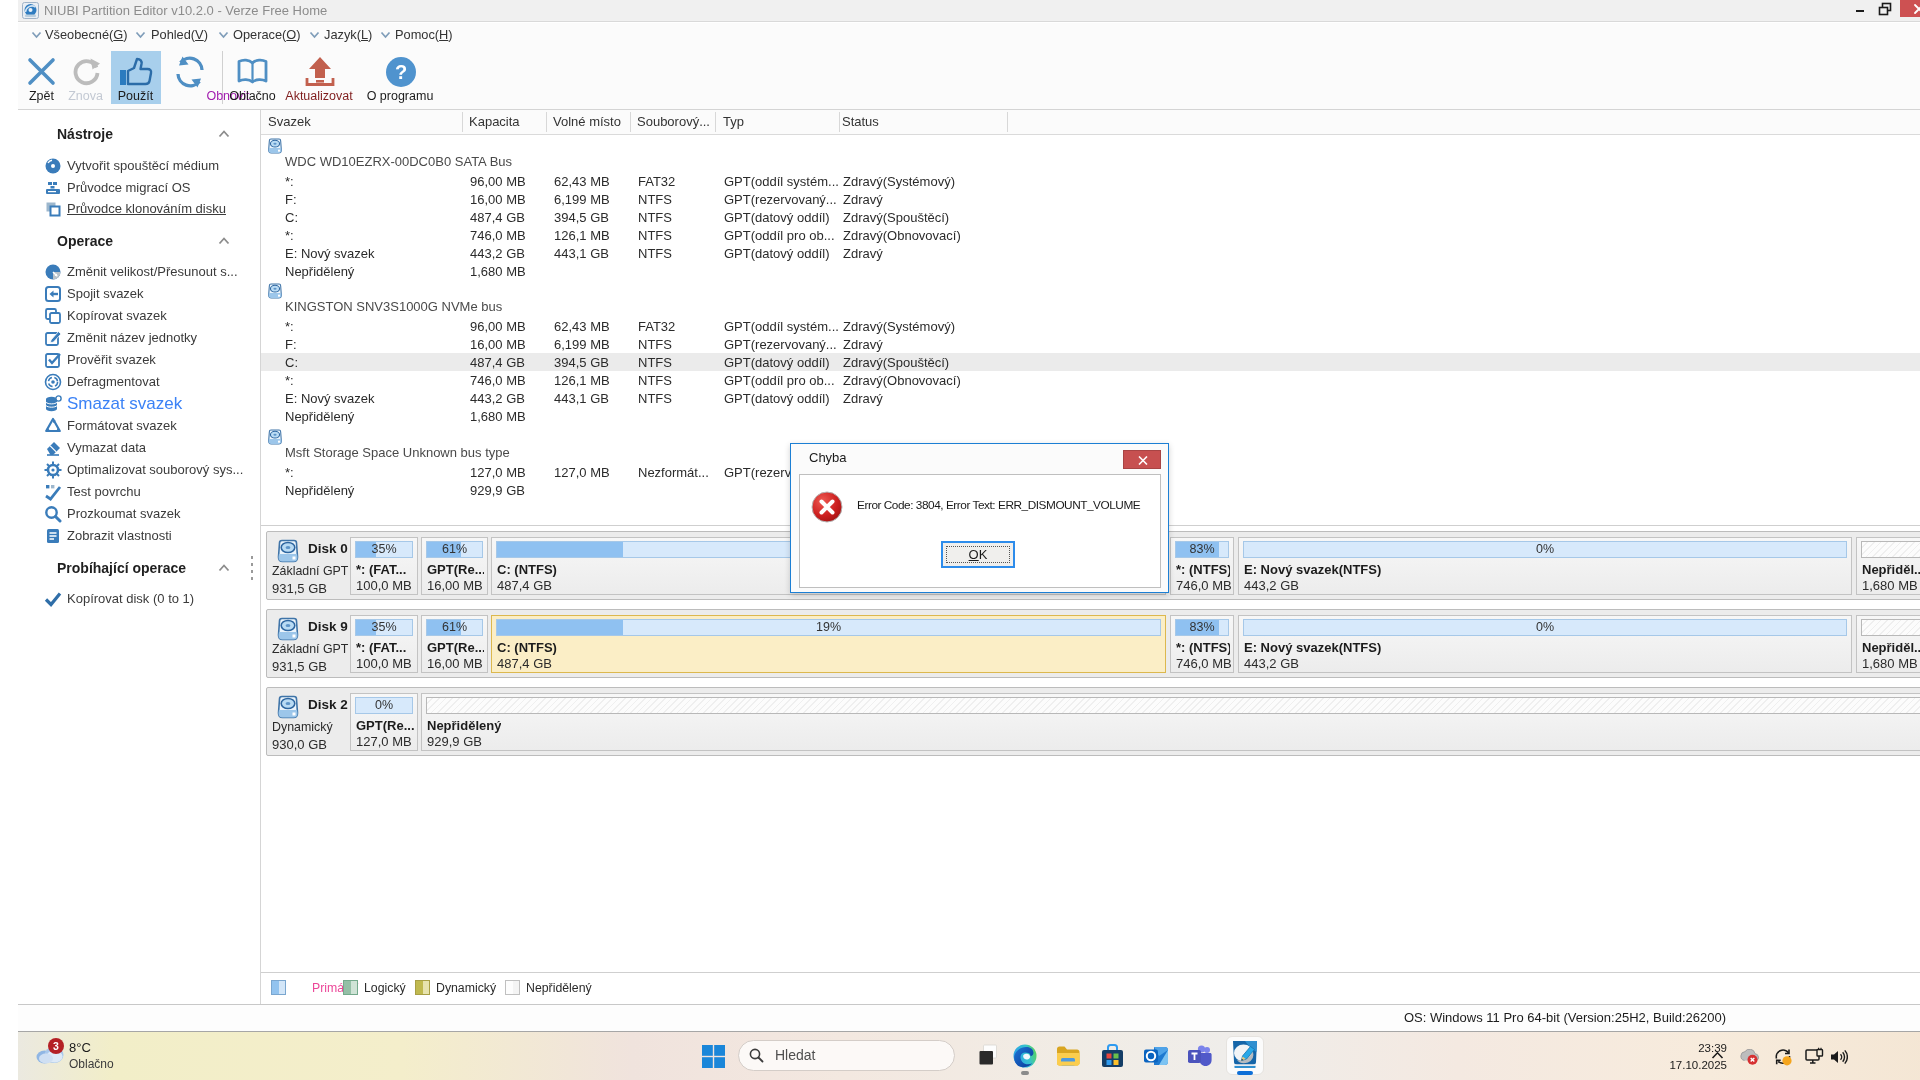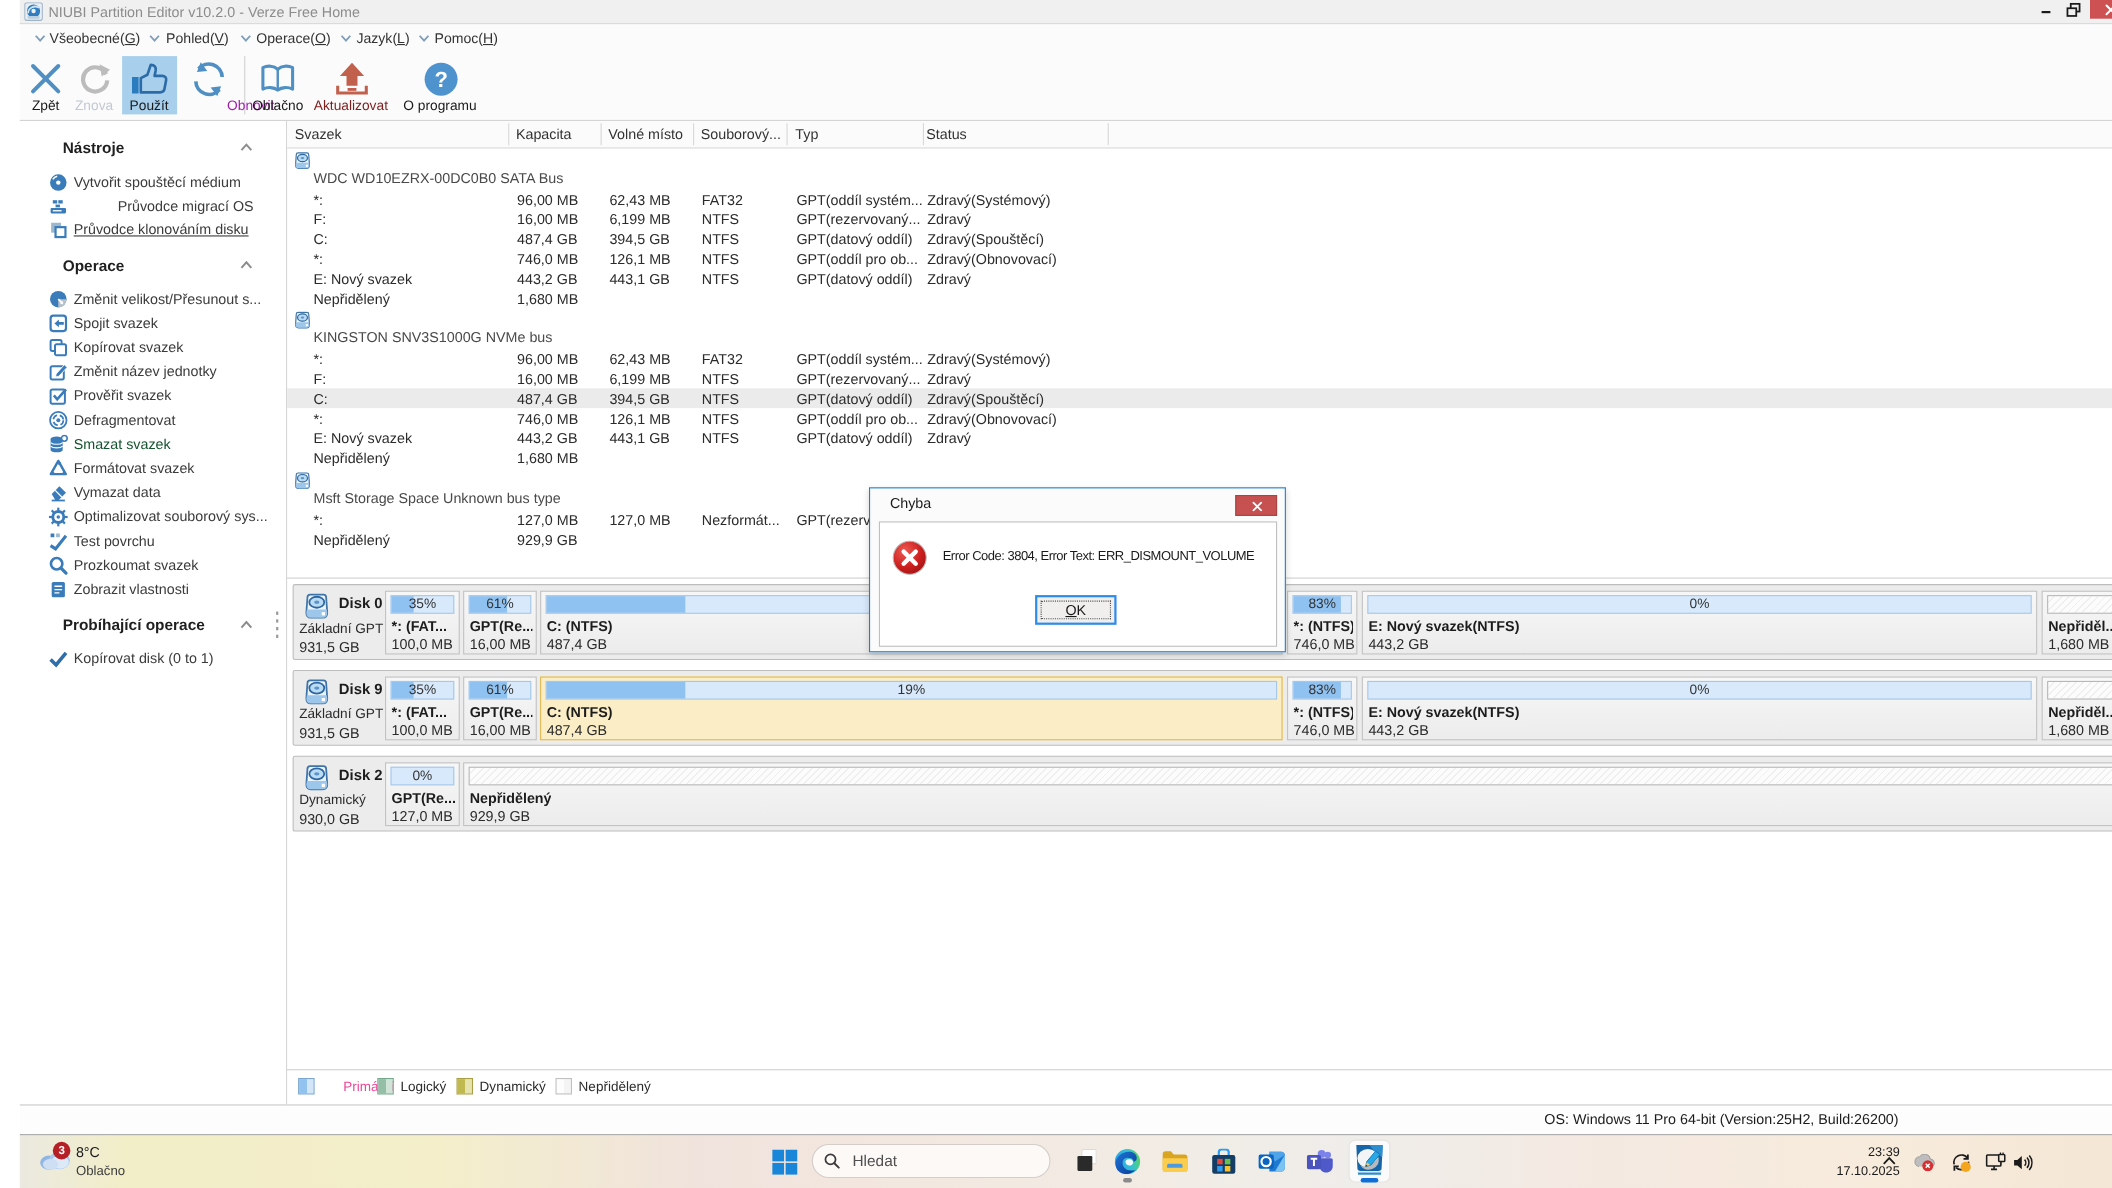--- a/index.html
+++ b/index.html
@@ -102,21 +102,21 @@
       <path d="M4 6 A6 6 0 0 1 8 3.2" stroke="#fff" stroke-width="1.4" fill="none"></path>
     </svg>
 <div style="position:absolute;left:49px;top:156.5px;height:18px;line-height:18px;font-size:13px;color:#3b3b3b;font-weight:normal;white-space:nowrap;">Vytvořit spouštěcí médium</div>
 <svg class="ab" style="left:26px;top:178.5px" width="18" height="18" viewBox="0 0 18 18">
       <rect x="2" y="10" width="14" height="5" rx="1" fill="#3a7cba"></rect>
       <rect x="4" y="3" width="4" height="3" fill="#3a7cba"></rect>
       <rect x="9" y="3" width="4" height="3" fill="#3a7cba"></rect>
       <rect x="6.5" y="7" width="4" height="2.5" fill="#3a7cba"></rect>
       <rect x="4" y="12" width="8" height="1.2" fill="#fff"></rect>
     </svg>
-<div style="position:absolute;left:49px;top:178.5px;height:18px;line-height:18px;font-size:13px;color:#3b3b3b;font-weight:normal;white-space:nowrap;margin-left:40px;">Průvodce migrací OS</div>
+<div style="position:absolute;left:49px;top:178.5px;height:18px;line-height:18px;font-size:13px;color:#3b3b3b;font-weight:normal;white-space:nowrap;">Průvodce migrací OS</div>
 <svg class="ab" style="left:26px;top:200px" width="18" height="18" viewBox="0 0 18 18">
       <rect x="2.5" y="2.5" width="9" height="9" fill="#9db7cd"></rect>
       <rect x="6.5" y="6.5" width="9" height="9" fill="#fff" stroke="#3a7cba" stroke-width="2"></rect>
     </svg>
 <div style="position:absolute;left:49px;top:200px;height:18px;line-height:18px;font-size:13px;color:#3b3b3b;font-weight:normal;white-space:nowrap;text-decoration:underline;">Průvodce klonováním disku</div>
 <div style="position:absolute;left:39px;top:232px;height:18px;line-height:18px;font-size:14px;color:#1f1f1f;font-weight:bold;white-space:nowrap;">Operace</div>
 <svg class="ab" style="left:200px;top:237px" width="12" height="8" viewBox="0 0 12 8">
       <path d="M1.5 6.5 L6 1.5 L10.5 6.5" fill="none" stroke="#8c8c8c" stroke-width="1.8"></path>
     </svg>
 <svg class="ab" style="left:26px;top:262.5px" width="18" height="18" viewBox="0 0 18 18">
@@ -152,21 +152,21 @@
       <circle cx="9" cy="9" r="4.6" fill="none" stroke="#3a7cba" stroke-width="1.5" stroke-dasharray="5 2.5"></circle>
       <circle cx="9" cy="9" r="1.8" fill="#3a7cba"></circle>
     </svg>
 <div style="position:absolute;left:49px;top:372.5px;height:18px;line-height:18px;font-size:13px;color:#3b3b3b;font-weight:normal;white-space:nowrap;">Defragmentovat</div>
 <svg class="ab" style="left:26px;top:394.5px" width="18" height="18" viewBox="0 0 18 18">
       <ellipse cx="7.5" cy="4" rx="5.5" ry="2.2" fill="#3a7cba"></ellipse>
       <path d="M2 4 V14 c0 1.2 2.5 2.2 5.5 2.2 s5.5-1 5.5-2.2 V4" fill="#3a7cba"></path>
       <path d="M2 7.3 c1 1 3 1.6 5.5 1.6 s4.5-.6 5.5-1.6 M2 10.6 c1 1 3 1.6 5.5 1.6 s4.5-.6 5.5-1.6" stroke="#fff" stroke-width="1" fill="none"></path>
       <circle cx="14.5" cy="3.5" r="2.6" fill="#fff" stroke="#3a7cba" stroke-width="1.4"></circle>
     </svg>
-<div style="position:absolute;left:49px;top:394.5px;height:18px;line-height:18px;font-size:13px;color:#14532d;font-weight:normal;white-space:nowrap;">Smazat svazek</div>
+<div style="position:absolute;left:49px;top:394.5px;height:18px;line-height:18px;font-size:17px;color:#3b82f6;font-weight:normal;white-space:nowrap;">Smazat svazek</div>
 <svg class="ab" style="left:26px;top:416.5px" width="18" height="18" viewBox="0 0 18 18">
       <path d="M9 2 L15.8 14 H2.2 Z" fill="none" stroke="#3a7cba" stroke-width="2.2" stroke-linejoin="round"></path>
       <path d="M9 2 l3 2 -3 2 Z M15.8 14 l-3.6 0.5 1.4-3.3 Z M2.2 14 l1-3.5 2.4 2.6 Z" fill="#3a7cba"></path>
     </svg>
 <div style="position:absolute;left:49px;top:416.5px;height:18px;line-height:18px;font-size:13px;color:#3b3b3b;font-weight:normal;white-space:nowrap;">Formátovat svazek</div>
 <svg class="ab" style="left:26px;top:438.5px" width="18" height="18" viewBox="0 0 18 18">
       <path d="M3 10 L10 3 L16 9 L9 16 H6.5 Z" fill="#3a7cba"></path>
       <path d="M6.2 6.8 L12.2 12.8" stroke="#fff" stroke-width="1.2"></path>
       <rect x="3" y="15.2" width="12" height="1.6" fill="#3a7cba"></rect>
     </svg>

